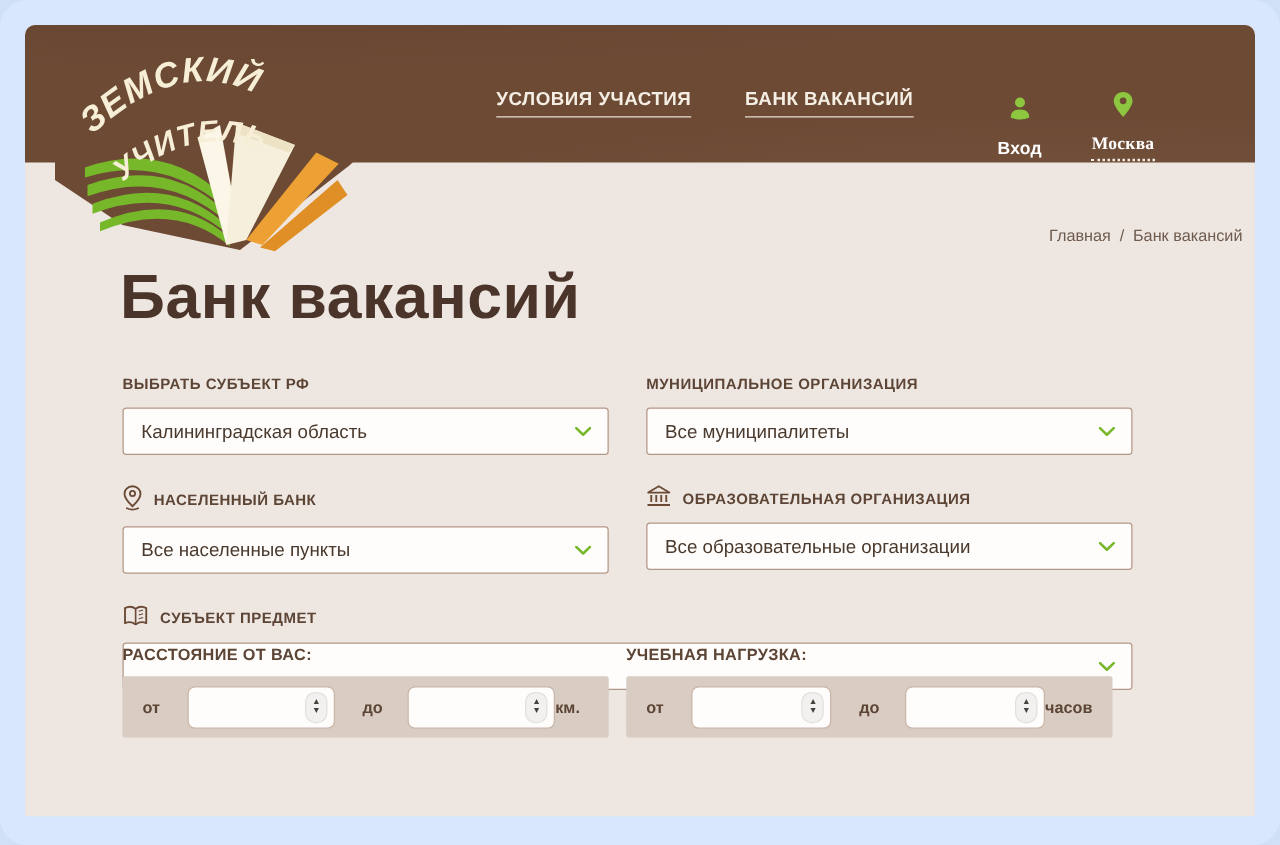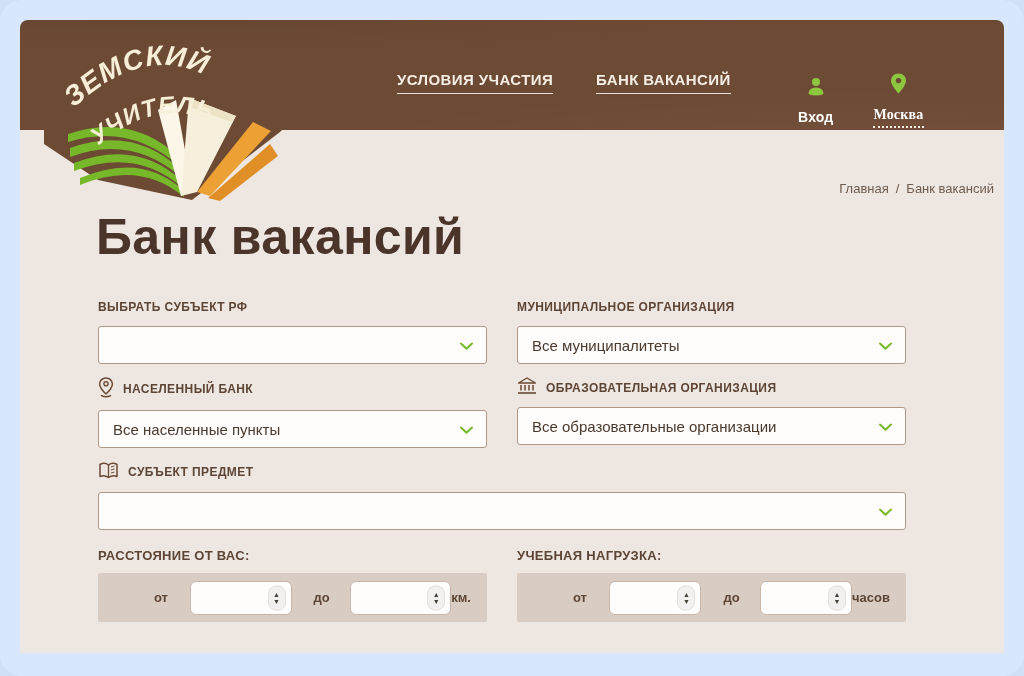--- a/index.html
+++ b/index.html
@@ -22,34 +22,34 @@
 
   
   .breadcrumb{position:absolute;top:161px;right:10px;font-size:13px;color:#6f5b4d;display:flex;gap:7px;align-items:flex-start;}
   .breadcrumb .crumb{cursor:pointer;}
   .breadcrumb .sep{color:#6f5b4d;}
 
   .page-title{position:absolute;left:76px;top:188px;font-size:50px;font-weight:600;color:#4b3429;letter-spacing:.4px;}
 
   
   .filters{position:absolute;left:78px;top:277px;width:808px;display:grid;grid-template-columns:389px 389px;column-gap:30px;}
-  .field{margin-bottom:13px;}
+  .field{margin-bottom:24px;}
   .field.full{grid-column:1 / 3;}
   .field-label{display:flex;align-items:center;gap:9px;font-size:12px;font-weight:bold;letter-spacing:.4px;
     color:#5d4536;margin-bottom:9px;min-height:20px;}
   .select{position:relative;height:36px;background:#fffdfb;border:1px solid #b29787;border-radius:3px;
     display:flex;align-items:center;padding:0 34px 0 14px;font-size:15px;color:#4a392d;cursor:pointer;}
   .select .chev{position:absolute;right:13px;top:50%;transform:translateY(-50%);}
 
   
-  .ranges{position:absolute;left:78px;top:528px;width:808px;display:grid;grid-template-columns:389px 389px;column-gap:30px;}
+  .ranges{position:absolute;left:78px;top:496px;width:808px;display:grid;grid-template-columns:389px 389px;column-gap:14px;}
   .range-label{font-size:13px;font-weight:bold;letter-spacing:.3px;color:#5d4536;margin-bottom:10px;}
   .range-panel{height:49px;background:#d9ccc2;border-radius:2px;display:flex;align-items:center;padding:0 16px;}
   .rp-word{font-size:13px;font-weight:bold;color:#5d4536;}
-  .w-from{margin-right:22px;margin-left:40px;}
+  .w-from{margin-right:22px;}
   .w-to{margin:0 20px 0 22px;}
   .w-unit{}
   .num-input{position:relative;width:118px;height:34px;}
   .num-input input{width:100%;height:100%;box-sizing:border-box;border:1px solid #c9b6a9;border-radius:6px;
     background:#fffdfc;padding:0 28px 0 10px;font-size:14px;color:#4a392d;outline:none;font-family:"Liberation Sans",sans-serif;}
   .stepper{position:absolute;right:6px;top:50%;transform:translateY(-50%);width:16px;height:23px;background:#f3f1ef;
     border:1px solid #e3dfdb;border-radius:8px;display:flex;flex-direction:column;align-items:center;justify-content:center;
     color:#45413b;font-size:7px;line-height:7px;cursor:pointer;user-select:none;}
 </style>
 </head>
@@ -130,20 +130,21 @@
 
     <h1 class="page-title" style="margin:0;">Банк вакансий</h1>
 
     <div class="filters">
 
       <div class="field">
         <div class="field-label">
           <span>ВЫБРАТЬ СУБЪЕКТ РФ</span>
         </div>
         <div class="select">
+          <span>Калининградская область</span>
           <span class="chev">
             <svg width="13" height="8" viewBox="0 0 13 8">
                 <polyline points="1,1 6.5,6.3 12,1" fill="none" stroke="#76b82a" stroke-width="2" stroke-linecap="round" stroke-linejoin="round"></polyline>
               </svg>
           </span>
         </div>
       </div>
 
       <div class="field">
         <div class="field-label">

